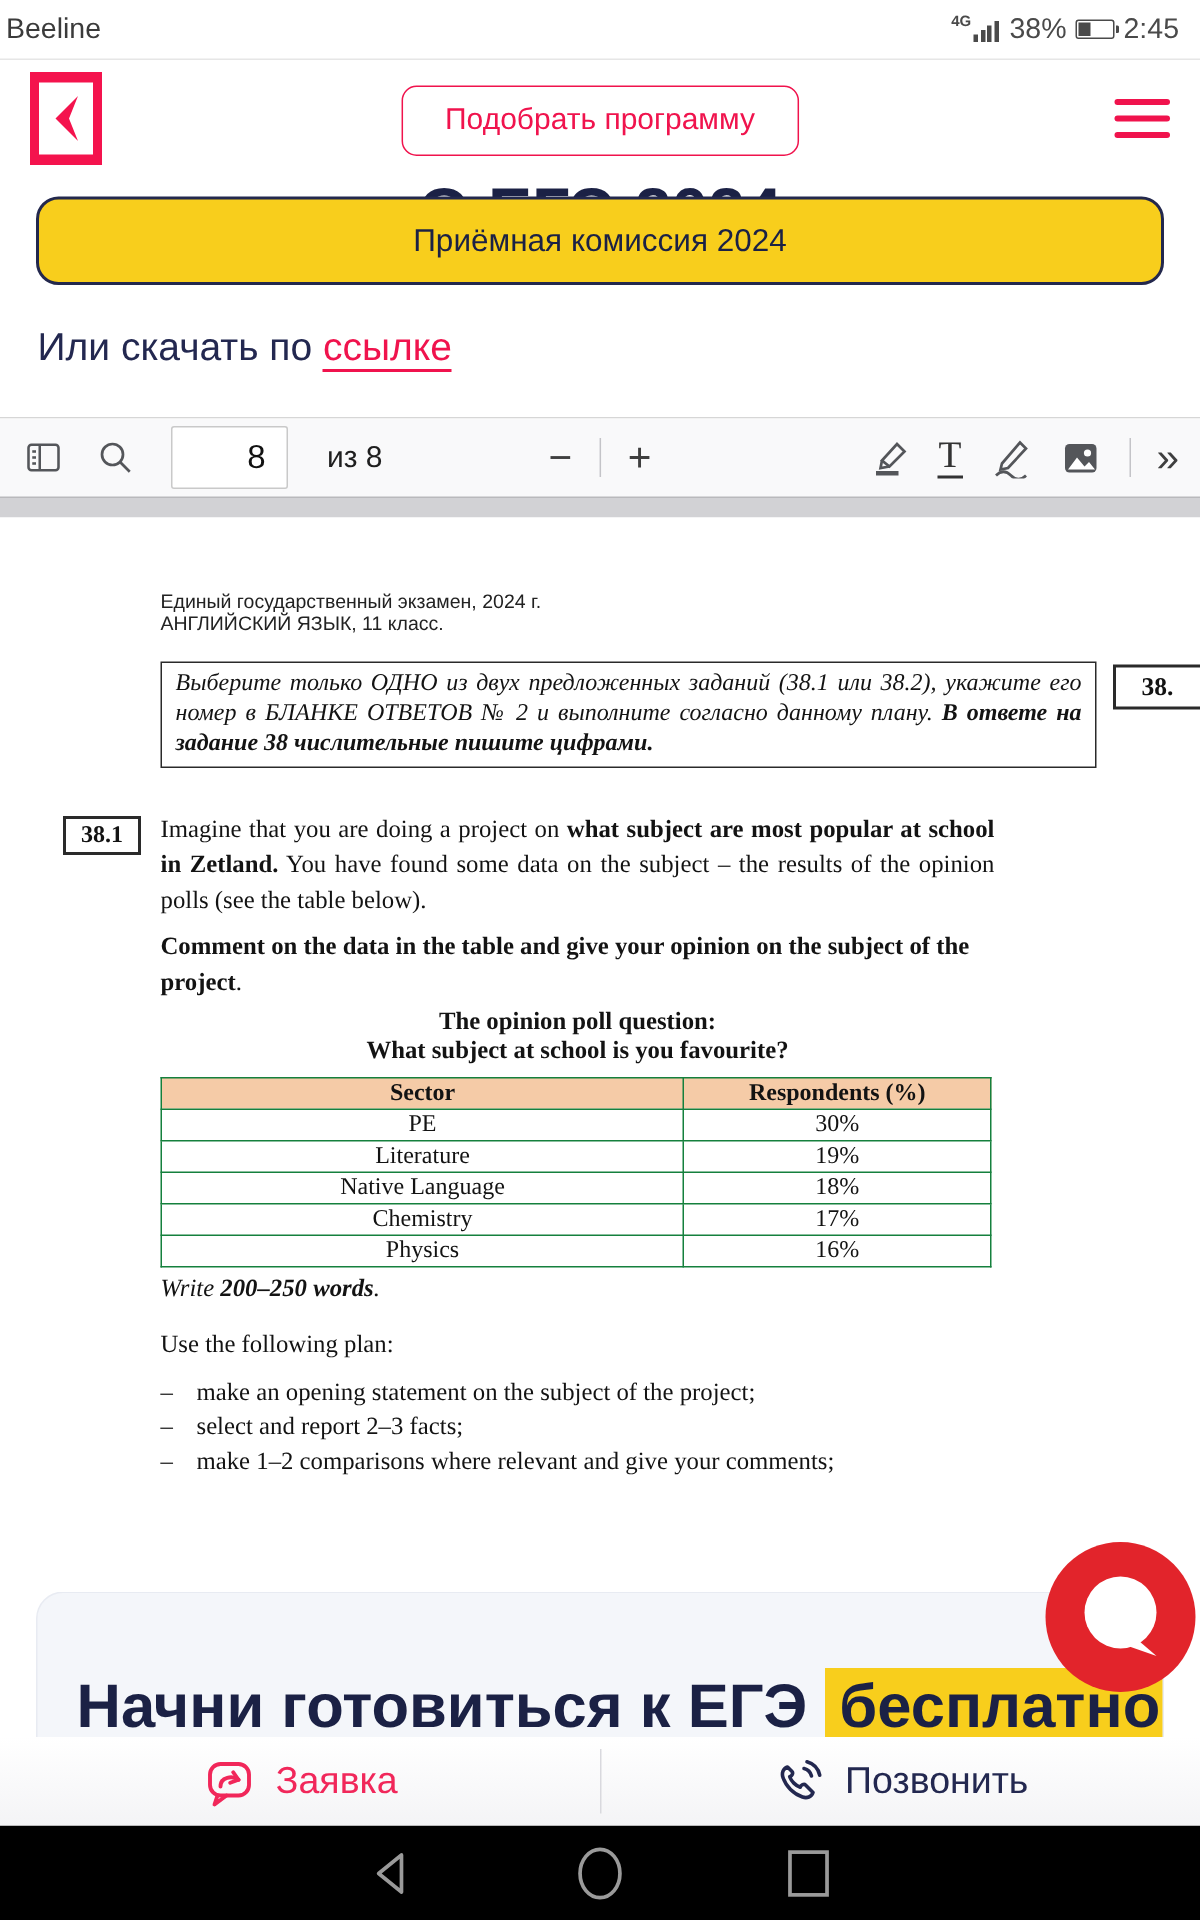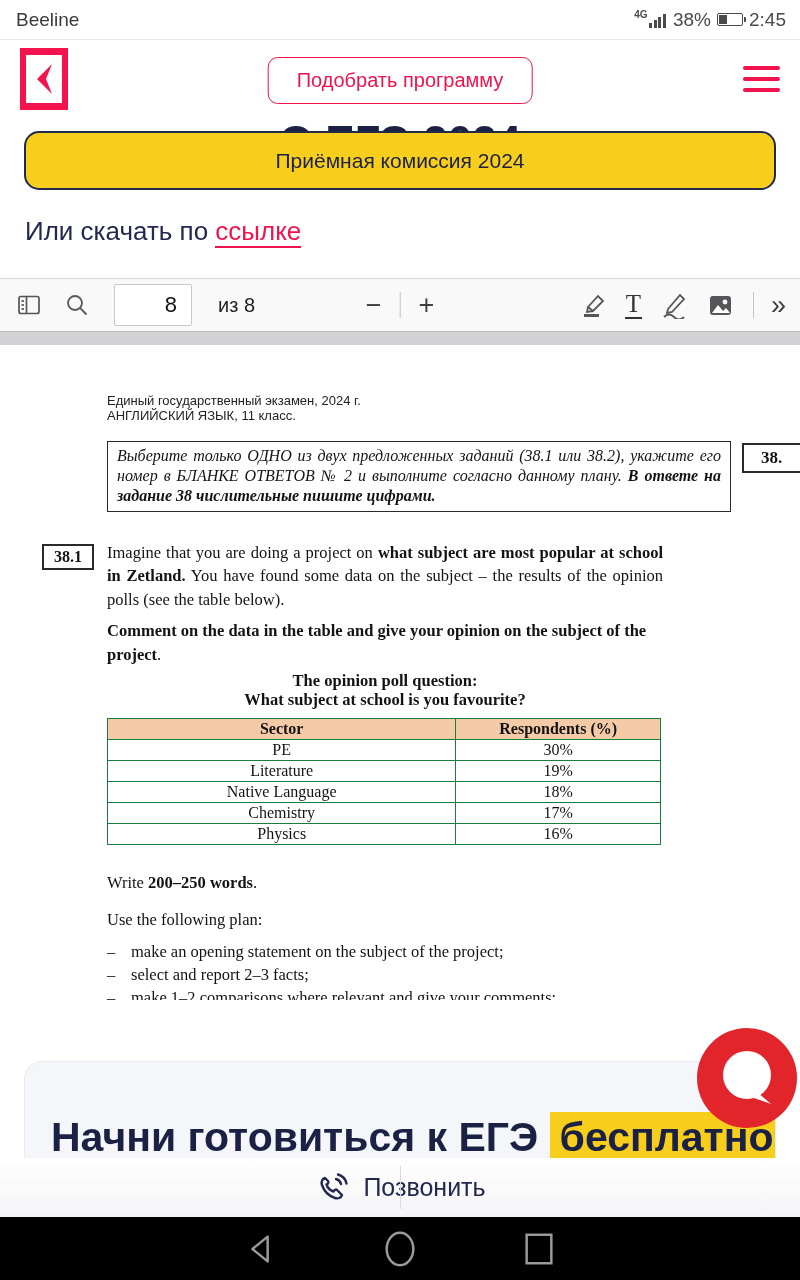--- a/index.html
+++ b/index.html
@@ -1,21 +1,21 @@
 <!DOCTYPE html>
 <html><head>
 <meta charset="utf-8">
 <style>
   * { margin:0; padding:0; box-sizing:border-box; }
   html,body { width:800px; }
   body { font-family:"Liberation Sans", sans-serif; background:#fff; position:relative; width:800px; height:1280px; overflow:hidden; }
 
   
   .status-bar { height:40px; display:flex; align-items:center; justify-content:space-between;
-    padding:0 14px 0 16px; border-bottom:1px solid #e6e6e6; color:#3b3b3b; font-size:19px; }
+    padding:0 14px 0 4px; border-bottom:1px solid #e6e6e6; color:#3b3b3b; font-size:19px; }
   .status-right { display:flex; align-items:center; gap:4px; color:#4a4a4a; }
   .net-badge { font-size:10px; font-weight:bold; line-height:1; margin-right:-2px; transform:translateY(-5px); }
   .sig-bars { display:flex; align-items:flex-end; gap:1.5px; height:16px; margin-right:3px; }
   .sig-bars i { width:3px; background:#4a4a4a; display:block; }
   .battery { width:26px; height:13px; border:1.5px solid #4a4a4a; border-radius:2px; position:relative; margin:0 2px; }
   .battery::after { content:""; position:absolute; right:-4px; top:3px; width:2.5px; height:5px; background:#4a4a4a; border-radius:0 1px 1px 0; }
   .battery i { position:absolute; left:1px; top:1px; bottom:1px; width:8px; background:#4a4a4a; display:block; }
 
   
   .site-header { height:78px; display:flex; align-items:center; padding:0 20px; position:relative; background:#fff; }
@@ -72,21 +72,21 @@
   .task-label-box { position:absolute; top:199px; left:42px; width:52px; height:26px; border:2px solid #2a2a2a;
     display:flex; align-items:center; justify-content:center; font-weight:bold; font-size:16px; }
   .pdf-flow { position:absolute; top:196px; left:107px; width:556px; font-size:16.5px; line-height:1.42; }
   .task-p { text-align:justify; }
   .comment-p { margin-top:8px; font-weight:bold; }
   .poll-title { margin-top:6px; text-align:center; font-weight:bold; line-height:1.14; font-size:16.5px; }
   .poll-table { margin-top:8px; width:554px; border-collapse:collapse; font-size:16px; }
   .poll-table th, .poll-table td { border:1px solid #15803d; text-align:center; padding:0; height:20px; line-height:20px; font-weight:normal; }
   .poll-table th { background:#F5CBA7; font-weight:bold; }
   .col-sector { width:63%; }
-  .write-line { margin-top:26px; }
+  .write-line { margin-top:2px;font-style:italic; }
   .plan-head { margin-top:14px; }
   .plan-list { margin-top:8px; }
   .plan-item { display:flex; }
   .plan-dash { width:24px; flex:none; }
 
   
   .gap-block { height:61px; background:#fff; }
   .promo-banner { position:relative; margin:0 24px; height:97px; background:#F4F6FA;
     border:1px solid #E8EBF2; border-bottom:none; border-radius:18px 18px 0 0; overflow:hidden; cursor:pointer; }
   .promo-text { position:absolute; left:26px; bottom:-3px; font-size:41px; font-weight:bold;
@@ -288,20 +288,29 @@
 </div>
 
 <div class="chat-fab">
   <svg width="100" height="100" viewBox="0 0 100 100">
     <circle cx="50" cy="47" r="24" fill="#fff"></circle>
     <path d="M60 64 L74 76 L54 69 Z" fill="#fff"></path>
   </svg>
 </div>
 
 <div class="action-bar">
+  <div class="action-half">
+    <svg width="36" height="36" viewBox="0 0 36 36" fill="none" stroke="#F1275A" stroke-width="2.6" stroke-linecap="round" stroke-linejoin="round">
+      <rect x="5" y="6" width="26" height="21" rx="7"></rect>
+      <path d="M10 27 L8 33 L16 27"></path>
+      <path d="M12 21 C12 14.5 20 13.5 24 16.5"></path>
+      <path d="M24 16.5 L20.5 11.5 M24 16.5 L18.5 18.5"></path>
+    </svg>
+    <span class="request-label">Заявка</span>
+  </div>
   <div class="action-divider"></div>
   <div class="action-half">
     <svg width="36" height="36" viewBox="0 0 36 36" fill="none" stroke="#232850" stroke-width="2.4" stroke-linecap="round" stroke-linejoin="round">
       <path d="M11 8 C8 9 7 12 8 15 C10 21 15 26 21 28 C24 29 27 28 28 25 L23 20 C22 19 20 20 19.5 21.5 C16.5 20.5 13.5 17.5 12.5 14.5 C14 14 15 12 14 11 Z"></path>
       <path d="M22 9 q4 1 5 5"></path>
       <path d="M24 4.5 q7 2 8.5 9"></path>
     </svg>
     <span class="call-label">Позвонить</span>
   </div>
 </div>

